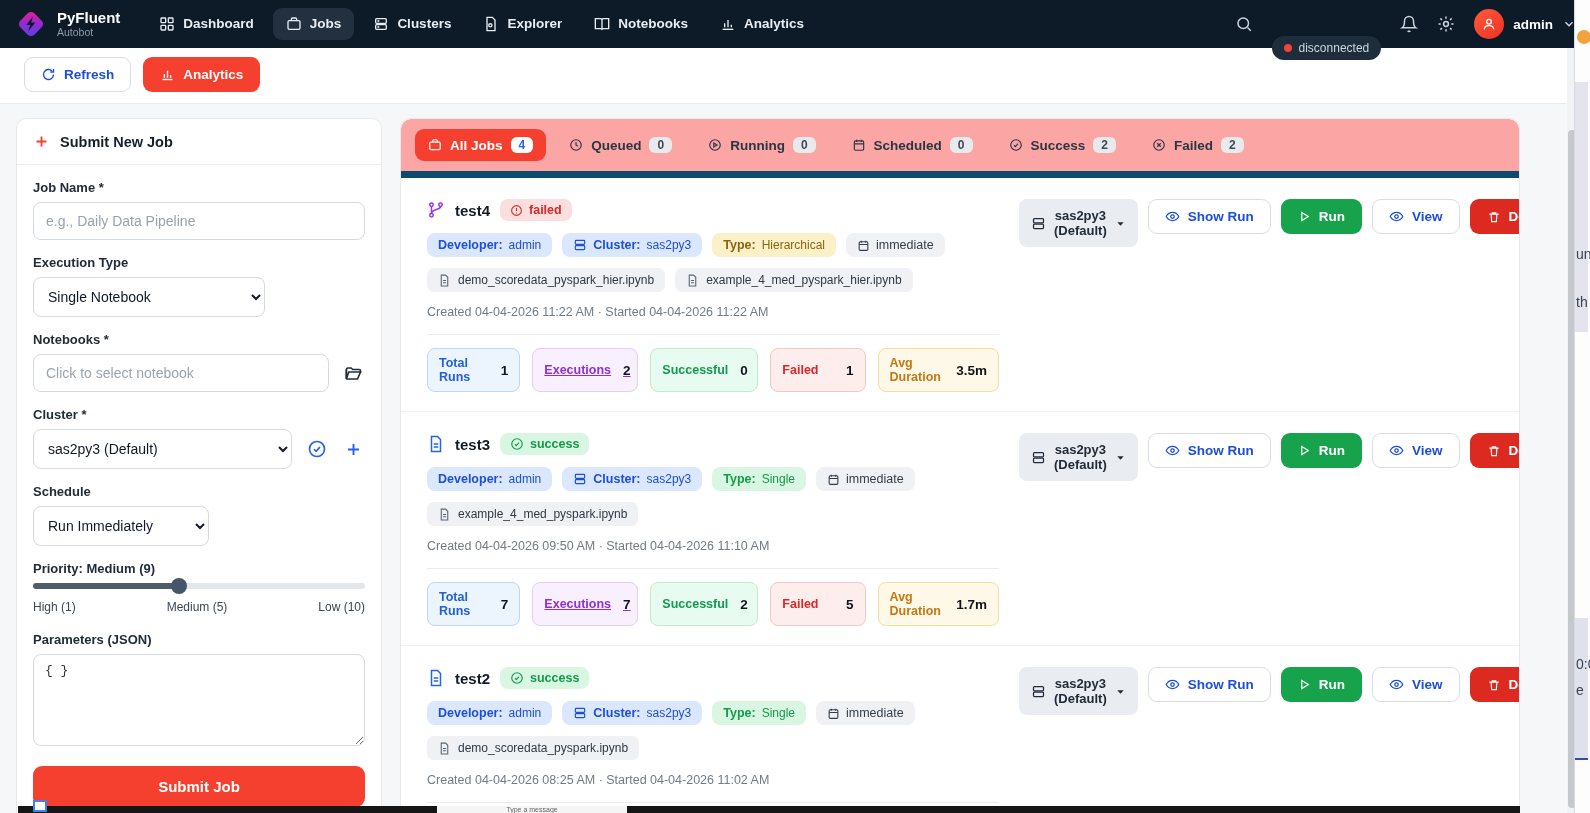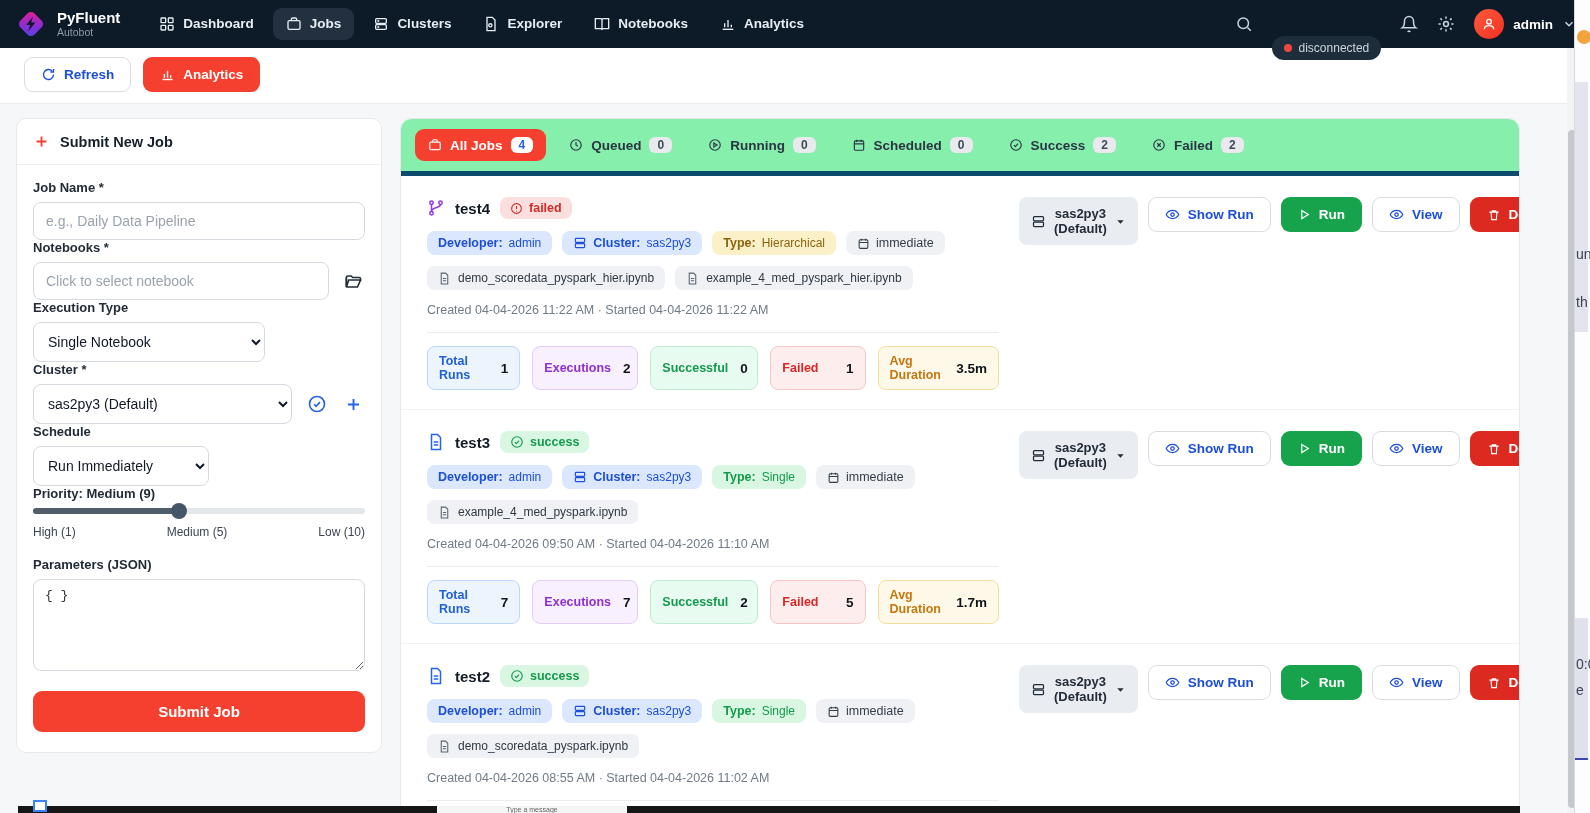--- a/index.html
+++ b/index.html
@@ -41,43 +41,43 @@
 
   
   .main { display:flex; align-items:flex-start; gap:18px; padding:14px 70px 0 16px; }
   .card { background:#fff; border:1px solid #e7e9ee; border-radius:10px; }
 
   
   .form-card { width:366px; flex:none; }
   .form-head { display:flex; align-items:center; gap:10px; padding:14px 16px; border-bottom:1px solid #eceef1;
                font-size:14.5px; font-weight:bold; color:#16202b; }
   .form-body { padding:15px 16px 20px; }
-  .field { }
+  .field { margin-bottom:15px; }
   .field label { display:block; font-size:13px; font-weight:bold; color:#222c38; margin-bottom:7px; }
   .inp, .sel, .ta { border:1px solid #d5dae0; border-radius:8px; font-size:14px; color:#111827;
                     background:#fff; font-family:"Liberation Sans", sans-serif; }
   .inp { height:38px; padding:0 12px; width:100%; }
   .inp::placeholder { color:#9aa3ad; }
   .sel { height:40px; padding:0 10px; }
   .row { display:flex; align-items:center; gap:13px; }
   .icon-btn { background:none; border:none; cursor:pointer; padding:2px; }
   .slider-track { position:relative; height:6px; border-radius:3px; background:#e4e7ea; margin-top:4px; }
   .slider-fill { position:absolute; left:0; top:0; height:6px; border-radius:3px; background:#505d6b; }
   .slider-thumb { position:absolute; top:50%; transform:translate(-50%,-50%); width:16px; height:16px;
                   border-radius:50%; background:#46566a; cursor:pointer; }
   .slider-labels { display:flex; justify-content:space-between; font-size:12px; color:#3c4653; margin-top:11px; }
   .ta { width:100%; height:92px; padding:8px 11px; font-family:"Liberation Mono", monospace; font-size:13px;
         resize:vertical; color:#333; }
   .submit-btn { width:100%; margin-top:16px; background:#f6402f; border:none; color:#fff; font-weight:bold;
                 font-size:15px; padding:12px; border-radius:9px; cursor:pointer; font-family:"Liberation Sans",sans-serif; }
 
   
   .jobs-card { flex:1; overflow:hidden; min-height:672px; }
-  .tabs { display:flex; align-items:center; gap:10px; padding:10px 14px; border-bottom:5px solid #0c4a6e;
-          background:#86efac; border-radius:10px 10px 0 0; }
+  .tabs { display:flex; align-items:center; gap:10px; padding:10px 14px; border-bottom:7px solid #0c4a6e;
+          background:#fca5a5; border-radius:10px 10px 0 0; }
   .tab { display:flex; align-items:center; gap:8px; padding:8px 13px; border-radius:9px; font-size:13.5px;
          font-weight:bold; color:#2b3644; cursor:pointer; }
   .tab .count { background:#e8eaee; color:#3f4a57; border-radius:6px; padding:1px 8px; font-size:12px; }
   .tab.active { background:#f6402f; color:#fff; }
   .tab.active .count { background:#fff; color:#2563eb; }
 
   .job-row { display:flex; gap:20px; padding:21px 26px 19px; border-bottom:1px solid #f0f1f4; }
   .job-left { width:572px; flex:none; }
   .job-title-row { display:flex; align-items:center; gap:10px; margin-bottom:12px; }
   .job-name { font-size:15px; font-weight:bold; color:#131c26; }
@@ -96,21 +96,21 @@
   .chips-row { display:flex; gap:10px; margin-bottom:13px; flex-wrap:wrap; }
   .chip { display:inline-flex; align-items:center; gap:7px; background:#eff1f4; color:#2f3945;
           border-radius:7px; padding:5px 11px; font-size:12px; }
   .created { font-size:12.5px; color:#707b87; }
   .job-div { height:1px; background:#e9ebee; margin:15px 0 13px; }
   .stats-row { display:flex; gap:12px; }
   .stat { display:flex; align-items:center; justify-content:space-between; gap:12px; border-radius:8px;
           border:1px solid; padding:7px 11px; font-size:12.5px; font-weight:bold; }
   .stat .v { color:#10151c; font-size:13.5px; }
   .stat-tr { background:#ecf4fe; border-color:#bcd7f8; color:#2260d4; width:98px; }
-  .stat-ex { background:#f8f0fe; border-color:#e4cdf7; color:#8f30cf; width:106px; }
+  .stat-ex { background:#f8f0fe; border-color:#e4cdf7; color:#8f30cf; width:106px;text-decoration:underline; }
   .stat-su { background:#e8fbf0; border-color:#bfecd0; color:#149a4e; width:108px; }
   .stat-fa { background:#fdeded; border-color:#f5c6c6; color:#d62828; width:100px; }
   .stat-avg { background:#fdf8e7; border-color:#f3df9a; color:#c77710; width:128px; }
   .job-actions { margin-left:auto; display:flex; gap:10px; align-items:flex-start; }
   .cl-select { display:flex; align-items:center; gap:8px; background:#e9ecf0; border:none; border-radius:8px;
                padding:9px 12px; font-size:13px; font-weight:bold; color:#222c38; cursor:pointer;
                font-family:"Liberation Sans",sans-serif; }
 
   
   .scrollbar { position:absolute; top:48px; right:13px; width:10px; height:765px; background:#f2f3f5; }
@@ -287,36 +287,36 @@
           </svg>
         </span>
       <span>Submit New Job</span>
     </div>
     <div class="form-body">
       <div class="field">
         <label>Job Name *</label>
         <input class="inp" placeholder="e.g., Daily Data Pipeline" style="">
       </div>
       <div class="field">
+        <label>Execution Type</label>
+        <select class="sel" style="width:232px">
+          <option>Single Notebook</option>
+        </select>
+      </div>
+      <div class="field">
         <label>Notebooks *</label>
         <div class="row">
           <input class="inp" style="width: 302px;" placeholder="Click to select notebook">
           <button class="icon-btn">
             <span><svg width="19" height="19" viewBox="0 0 24 24" fill="none" stroke="#222c38" stroke-width="2">
                   <path d="M3 7a2 2 0 0 1 2-2h4l2 2h8a2 2 0 0 1 2 2v1H6l-3 9z"></path>
                   <path d="M3 7v11a1 1 0 0 0 1 1h13l4-9"></path>
                 </svg></span>
           </button>
         </div>
-      </div>
-      <div class="field">
-        <label>Execution Type</label>
-        <select class="sel" style="width:232px">
-          <option>Single Notebook</option>
-        </select>
       </div>
       <div class="field">
         <label>Cluster *</label>
         <div class="row">
           <select class="sel" style="width:270px">
             <option>sas2py3 (Default)</option>
           </select>
           <button class="icon-btn">
             <span><svg width="20" height="20" viewBox="0 0 24 24" fill="none" stroke="#2563eb" stroke-width="2">
                   <circle cx="12" cy="12" r="9"></circle>
@@ -760,21 +760,21 @@
           <span class="chip">
             <span>
                 <svg width="13" height="13" viewBox="0 0 24 24" fill="none" stroke="#5b6672" stroke-width="2">
                   <path d="M6 2h8l4 4v16H6z"></path>
                   <path d="M9 12h6M9 16h6"></path>
                 </svg>
               </span>
             <span>demo_scoredata_pyspark.ipynb</span>
           </span>
         </div>
-        <div class="created">Created 04-04-2026 08:55 AM · Started 04-04-2026 11:02 AM</div>
+        <div class="created">Created 04-04-2026 08:25 AM · Started 04-04-2026 11:02 AM</div>
         <div class="job-div"></div>
 
       </div>
       <div class="job-actions">
         <button class="cl-select">
           <span>
               <svg width="15" height="15" viewBox="0 0 24 24" fill="none" stroke="currentColor" stroke-width="2">
                 <rect x="4" y="4" width="16" height="7" rx="1.5"></rect>
                 <rect x="4" y="13" width="16" height="7" rx="1.5"></rect>
               </svg>

